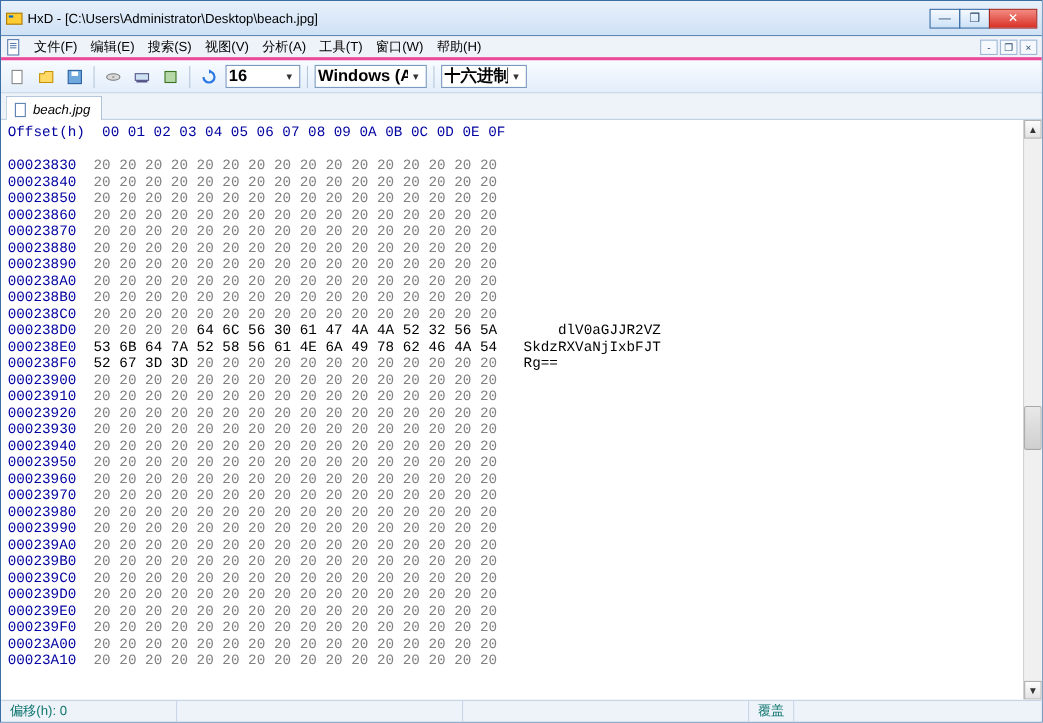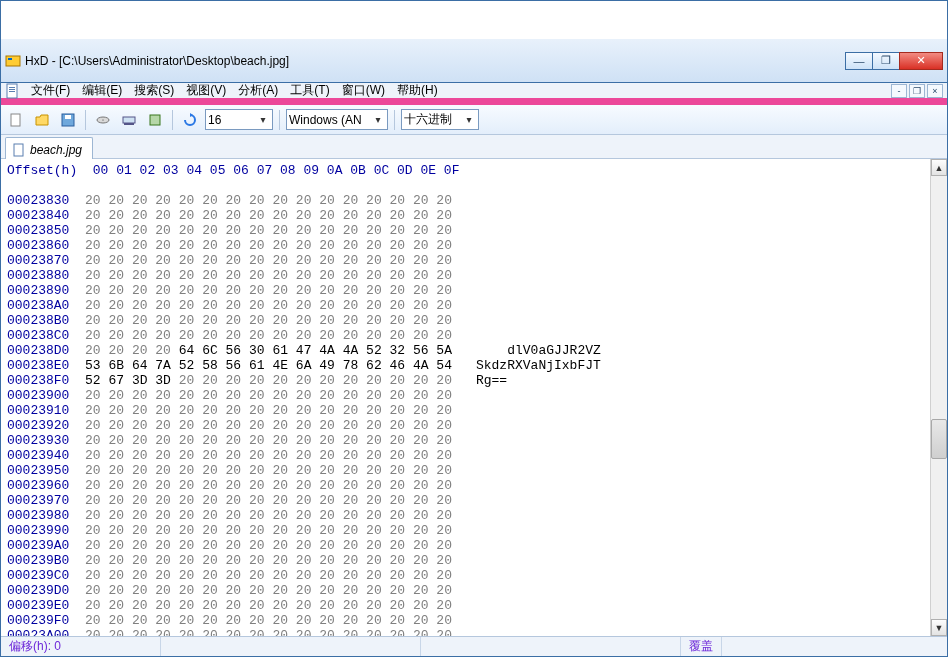--- a/index.html
+++ b/index.html
@@ -1,49 +1,49 @@
 <!DOCTYPE html>
 <html><head>
 <meta charset="utf-8">
 <style>
 * { margin: 0; padding: 0; box-sizing: border-box; }
 body { font-family: "Microsoft YaHei", Tahoma, sans-serif; font-size: 12px; background: #d6e4f2; overflow: hidden; width: 948px; height: 657px; }
 .window { width: 948px; height: 657px; display: flex; flex-direction: column; border: 1px solid #3b6ea5; background: #fff; }
-.titlebar { height: 44px; background: linear-gradient(#e8f1fb, #cfe1f5); display: flex; align-items: center; padding: 0 4px; border-bottom: 1px solid #3b6ea5; margin-top: 38px; }
+.titlebar { height: 32px; background: linear-gradient(#e8f1fb, #cfe1f5); display: flex; align-items: center; padding: 0 4px; border-bottom: 1px solid #3b6ea5; }
 .titlebar .icon { width: 16px; height: 16px; margin-right: 4px; display: inline-flex; align-items: center; justify-content: center; }
 .titlebar .title { flex: 1; color: #000; font-size: 12px; }
 .winbtns { display: flex; gap: 0; }
 .winbtn { width: 28px; height: 18px; border: 1px solid #3b6ea5; background: linear-gradient(#f4f9ff,#cde2f7); margin-left: -1px; display: flex; align-items: center; justify-content: center; font-size: 11px; color: #2b4a6b; cursor: default; }
 .winbtn.close { width: 44px; background: linear-gradient(#f28b82,#d93025); color: #fff; border-color: #a52a1f; }
-.menubar { height: 22px; background: #eef3fa; border-bottom: 7px solid #ec4899; display: flex; align-items: center; padding: 0 4px; }
+.menubar { height: 22px; background: #eef3fa; border-bottom: 3px solid #ec4899; display: flex; align-items: center; padding: 0 4px; }
 .menubar .micon { width: 16px; height: 16px; margin-right: 4px; display:inline-flex; align-items:center; justify-content:center; }
 .menubar .mitem { padding: 2px 6px; cursor: default; }
 .menubar .mdibtns { margin-left: auto; display: flex; }
 .menubar .mdibtns .mdibtn { width: 16px; height: 14px; border: 1px solid #9db6d3; background: #f5f9fe; margin-left: 2px; display:flex; align-items:center; justify-content:center; font-size:9px; color:#2b4a6b; }
 .toolbar { height: 30px; background: linear-gradient(#f7fbff,#e3eefb); border-bottom: 1px solid #b5c7dd; display: flex; align-items: center; padding: 0 4px; gap: 4px; }
 .tbtn { width: 22px; height: 22px; display: inline-flex; align-items: center; justify-content: center; border: 1px solid transparent; border-radius: 2px; cursor: default; }
 .sep { width: 1px; height: 20px; background: #b5c7dd; margin: 0 2px; }
 .combo { height: 21px; border: 1px solid #7a9ac0; background: #fff; display: inline-flex; align-items: center; padding: 0 2px; }
-.combo input { border: none; outline: none; font-size: 12px; width: 48px; background: transparent; }
+.combo input { border: none; outline: none; font-size: 15px; width: 48px; background: transparent; font-weight: bold; }
 .combo .arrow { width: 14px; text-align: center; font-size: 10px; color: #333; cursor: default; }
 .combo.wide input { width: 82px; }
 .combo.wide2 input { width: 58px; }
 .tabs { height: 24px; background: #eef3fa; border-bottom: 1px solid #b5c7dd; display: flex; align-items: flex-end; padding-left: 4px; }
 .tab { height: 22px; border: 1px solid #9db6d3; border-bottom: none; background: #fff; padding: 2px 10px 0 6px; border-radius: 2px 2px 0 0; display: flex; align-items: center; gap: 4px; font-size: 12px; position: relative; top: 1px; font-style: italic; }
 .content { flex: 1; display: flex; background: #fff; overflow: hidden; position: relative; gap: 28px; }
 .hexpane { flex: 1; font-family: "Courier New", monospace; font-size: 13px; line-height: 15px; padding: 4px 6px; white-space: pre; overflow: hidden; color: #000; }
 .hexpane .hdr { color: #0000a0; }
 .hexpane .off { color: #0000a0; }
 .hexpane .hexb { color: #000; }
 .hexpane .hexg { color: #808080; }
 .hexpane .asc { color: #000; margin-left: 24px; }
 .scrollbar { width: 17px; background: #f0f0f0; border-left: 1px solid #d0d0d0; position: relative; }
 .scrollbar .sbtn { height: 17px; background: linear-gradient(#fdfdfd,#e3e3e3); border: 1px solid #b0b0b0; display:flex; align-items:center; justify-content:center; font-size:9px; color:#333; }
 .scrollbar .thumb { position: absolute; left: 0; right: 0; top: 260px; height: 40px; background: linear-gradient(#e8e8e8,#cfcfcf); border: 1px solid #a8a8a8; border-radius: 2px; }
-.statusbar { height: 20px; background: #eef3fa; border-top: 1px solid #b5c7dd; display: flex; align-items: center; font-size: 12px; color: #6d28d9; }
+.statusbar { height: 20px; background: #eef3fa; border-top: 1px solid #b5c7dd; display: flex; align-items: center; font-size: 12px; color: #0f766e; }
 .statusbar .cell { padding: 0 8px; border-right: 1px solid #c8d6e8; height: 100%; display:flex; align-items:center; }
 .statusbar .cell.w1 { width: 160px; }
 .statusbar .cell.w2 { width: 260px; }
 .statusbar .cell.w3 { width: 260px; }
 svg { display: block; }
 </style>
 </head>
 <body>
 
 <div class="window">

